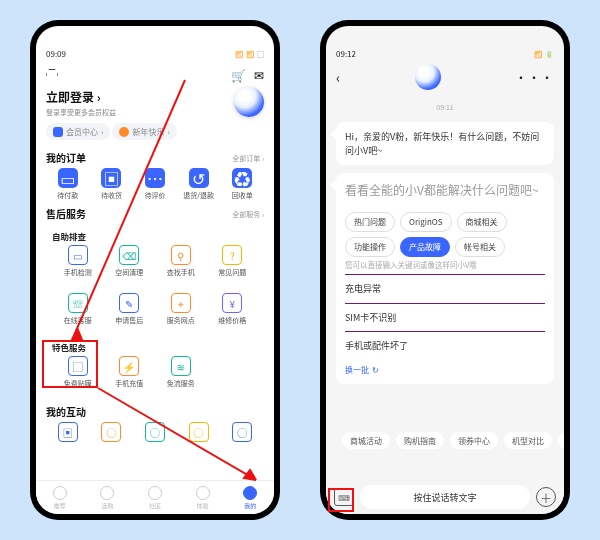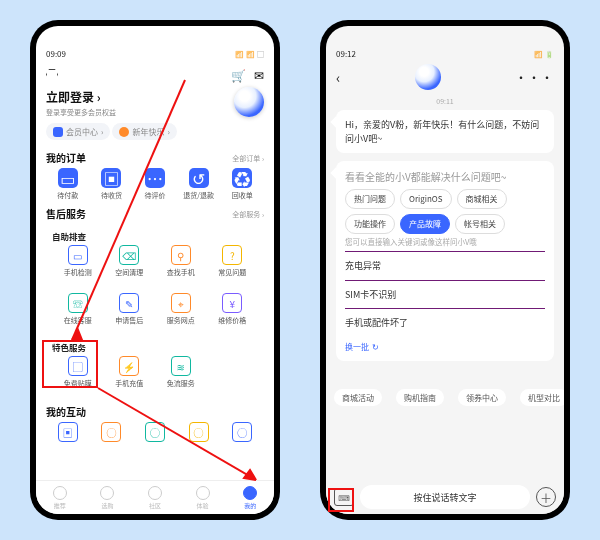--- a/index.html
+++ b/index.html
@@ -51,31 +51,31 @@
   .nav-item .ni{width:14px;height:14px;border:1.2px solid #ccc;border-radius:50%}
   .nav-item.active{color:#3a66ff}
   .nav-item.active .ni{background:#3a66ff;border-color:#3a66ff}
   .redbox{position:absolute;border:2px solid #e11;pointer-events:none}
   .arrow{position:absolute;pointer-events:none}
   
   .rheader{display:flex;align-items:center;justify-content:space-between;padding:2px 10px 6px}
   .back{font-size:14px;color:#222}
   .dots{font-size:12px;letter-spacing:1px;color:#222}
   .avatar2{width:26px;height:26px;border-radius:50%;background:radial-gradient(circle at 35% 30%,#fff 18%,#e8f0ff 40%,#3a66ff 70%)}
-  .chat-time{font-size:7px;color:#aaa;text-align:center;margin:0 0}
+  .chat-time{font-size:7px;color:#aaa;text-align:center;margin:6px 0}
   .bubble{background:#fff;border-radius:8px;margin:4px 10px;padding:8px 9px;font-size:9px;color:#333;line-height:1.5;position:relative}
   .bubble .tail{position:absolute;left:-4px;top:8px;width:8px;height:8px;background:#fff;transform:rotate(45deg)}
-  .bubble2-title{font-size:10px;color:#999;margin-bottom:5px}
+  .bubble2-title{font-size:12px;color:#999;margin-bottom:13px}
   .chips{display:flex;flex-wrap:wrap;gap:5px}
   .chip{font-size:8px;color:#444;border:1px solid #ddd;border-radius:10px;padding:3px 8px}
   .chip.active{background:#3a66ff;color:#fff;border-color:#3a66ff}
   .sugg-title{font-size:7.5px;color:#aaa;margin:2px 0 4px}
   .sugg-item{font-size:9px;color:#333;padding:7px 0;border-top:1px solid #701a75}
   .refresh{font-size:8px;color:#3a66ff;margin-top:4px;display:flex;align-items:center;gap:3px}
-  .quickrow{display:flex;gap:14px;padding:4px 8px 4px;overflow:hidden;background:#f5f5f5;font-size:8px;color:#555;margin-top:20px}
+  .quickrow{display:flex;gap:6px;padding:4px 16px 4px;overflow:hidden;background:#f5f5f5;font-size:8px;color:#555;margin-top:40px}
   .qchip{padding:3px 8px;border-radius:10px;background:#fff;white-space:nowrap}
   .inputbar{display:flex;align-items:center;gap:6px;padding:5px 8px;background:#f5f5f5;margin-top:auto}
   .kb{width:20px;height:18px;border:1.3px solid #555;border-radius:3px;display:flex;align-items:center;justify-content:center;font-size:8px;color:#555}
   .talk{flex:1;background:#fff;border-radius:16px;height:24px;display:flex;align-items:center;justify-content:center;font-size:9px;color:#333}
   .plus{width:20px;height:20px;border:1.3px solid #555;border-radius:50%;display:flex;align-items:center;justify-content:center;font-size:12px;color:#555}
   svg line,svg polyline{stroke:#e11;stroke-width:2;fill:none}
 </style>
 </head>
 <body>
 

